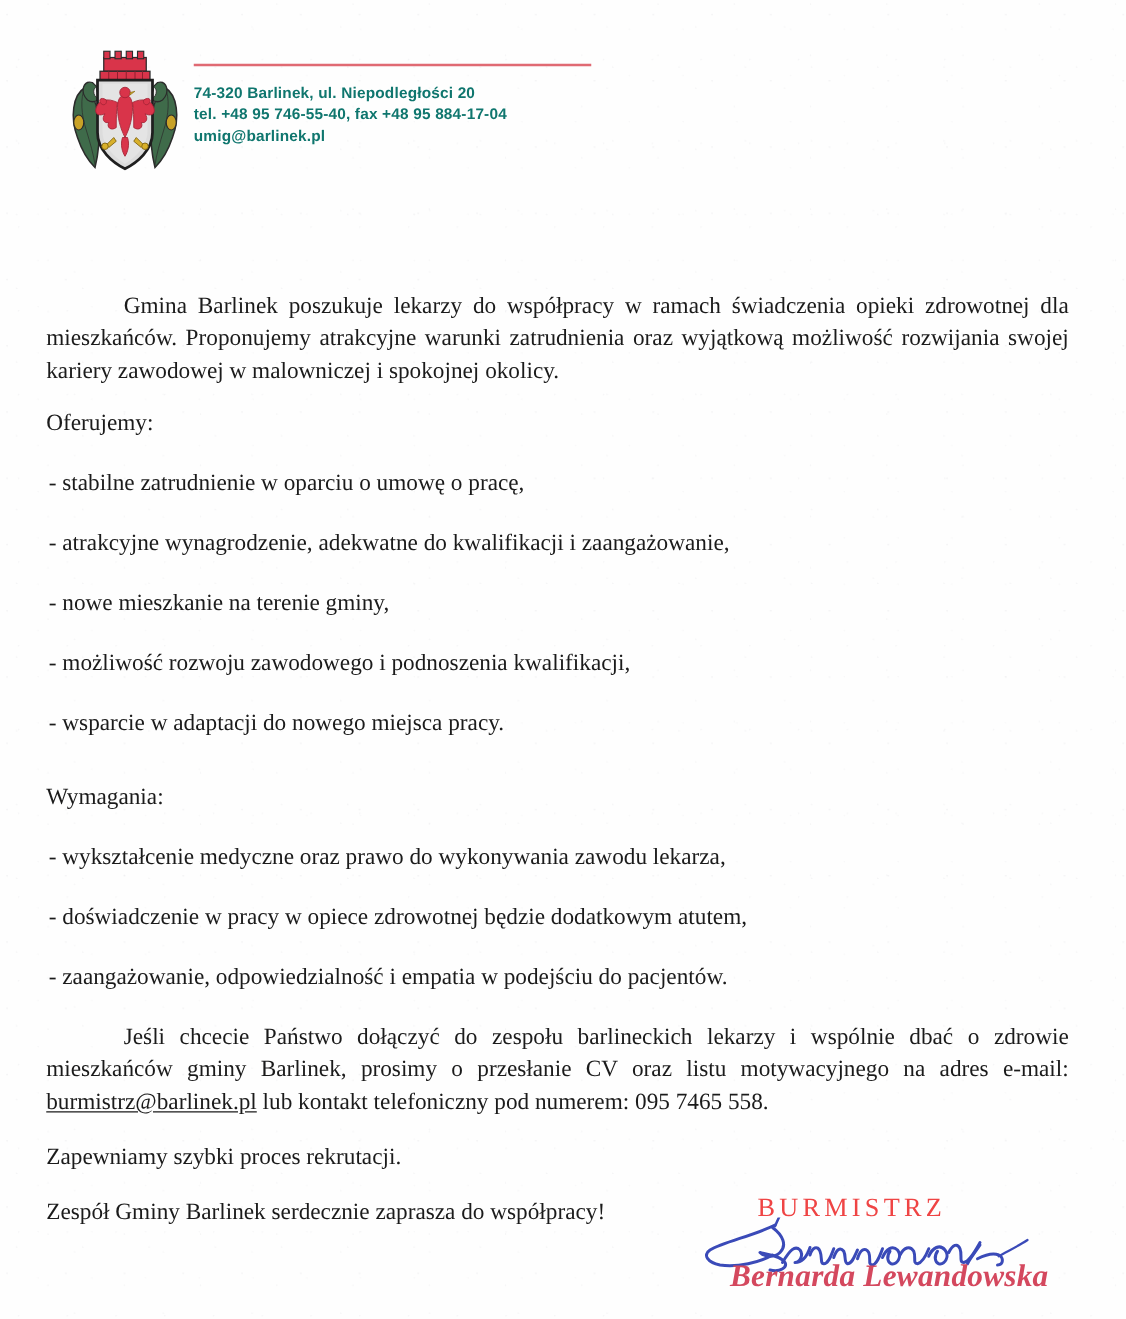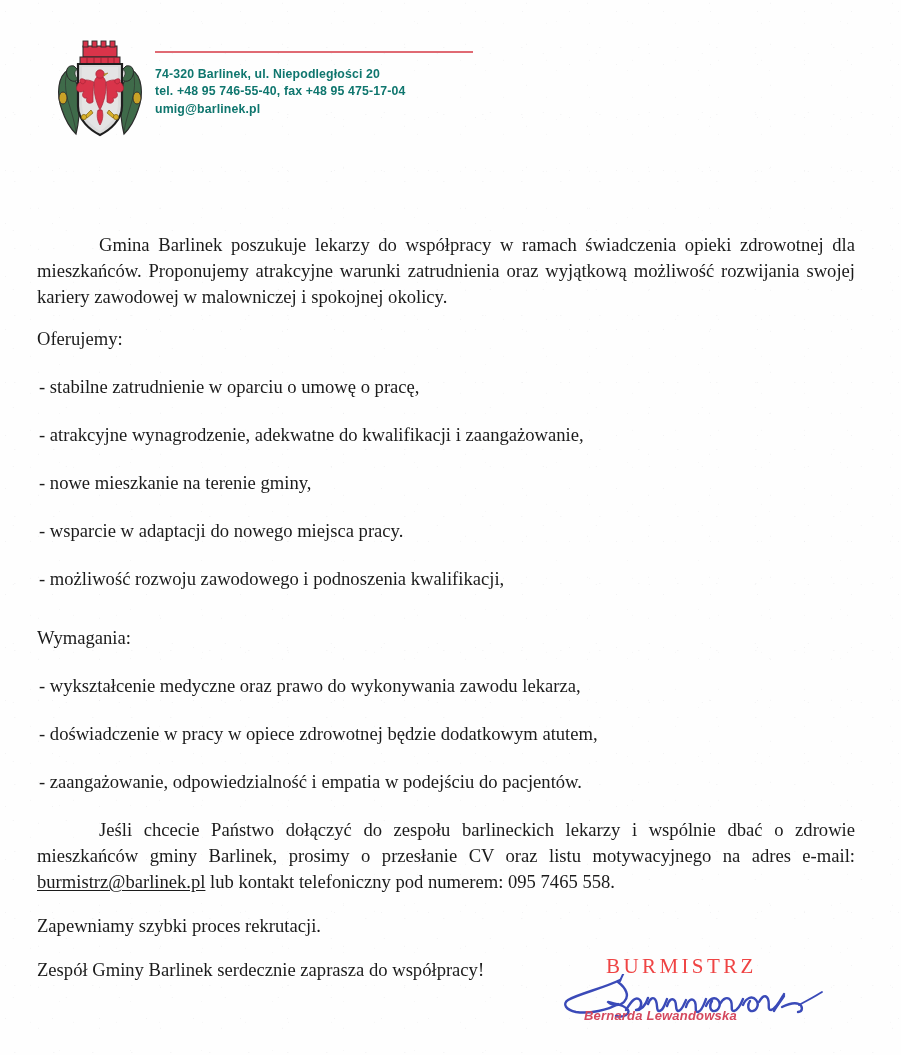--- a/index.html
+++ b/index.html
@@ -136,23 +136,23 @@
     position: absolute;
     left: 0px;
     top: 36px;
     width: 270px;
     height: 52px;
   }
   #sig-name {
     position: absolute;
     left: 24px;
     top: 70px;
-    font-family: Liberation Sans, sans-serif;
+    font-family: Liberation Serif, serif;
     font-style: italic;
-    font-size: 13px;
+    font-size: 25px;
     font-weight: 600;
     color: #d4485e;
     white-space: nowrap;
     letter-spacing: 0.2px;
   }
 </style>
 </head>
 <body>
 
 <div id="paper-grain"></div>
@@ -218,36 +218,36 @@
         <circle cx="32" cy="81" r="2.6"></circle>
         <path d="M57 74 L63 80 L61 82 L55 77 Z"></path>
         <circle cx="64" cy="81" r="2.6"></circle>
       </g>
     </svg>
   </div>
 
   <div id="letterhead-text">
     <div id="letterhead-rule"></div>
     <div class="contact-line">74-320 Barlinek, ul. Niepodległości 20</div>
-    <div class="contact-line">tel. +48 95 746-55-40, fax +48 95 475-17-04</div>
+    <div class="contact-line">tel. +48 95 746-55-40, fax +48 95 884-17-04</div>
     <div class="contact-line">umig@barlinek.pl</div>
   </div>
 </div>
 
 <div id="letter-body">
 
   <p class="para indented" id="para-1">Gmina Barlinek poszukuje lekarzy do współpracy w ramach świadczenia opieki zdrowotnej dla mieszkańców. Proponujemy atrakcyjne warunki zatrudnienia oraz wyjątkową możliwość rozwijania swojej kariery zawodowej w malowniczej i spokojnej okolicy.</p>
 
   <p class="para section-label">Oferujemy:</p>
 
   <p class="bullet-line">- stabilne zatrudnienie w oparciu o umowę o pracę,</p>
   <p class="bullet-line">- atrakcyjne wynagrodzenie, adekwatne do kwalifikacji i zaangażowanie,</p>
   <p class="bullet-line">- nowe mieszkanie na terenie gminy,</p>
+  <p class="bullet-line">- możliwość rozwoju zawodowego i podnoszenia kwalifikacji,</p>
   <p class="bullet-line">- wsparcie w adaptacji do nowego miejsca pracy.</p>
-  <p class="bullet-line">- możliwość rozwoju zawodowego i podnoszenia kwalifikacji,</p>
 
   <p class="para section-label" style="margin-top:33px">Wymagania:</p>
 
   <p class="bullet-line">- wykształcenie medyczne oraz prawo do wykonywania zawodu lekarza,</p>
   <p class="bullet-line">- doświadczenie w pracy w opiece zdrowotnej będzie dodatkowym atutem,</p>
   <p class="bullet-line">- zaangażowanie, odpowiedzialność i empatia w podejściu do pacjentów.</p>
 
   <p class="para" id="para-closing"><span>Jeśli chcecie Państwo dołączyć do zespołu barlineckich lekarzy i wspólnie dbać o zdrowie mieszkańców gminy Barlinek, prosimy o przesłanie CV oraz listu motywacyjnego na adres e-mail: </span><span id="email-link">burmistrz@barlinek.pl</span><span> lub kontakt telefoniczny pod numerem: 095 7465 558.</span></p>
 
   <p class="closing-line">Zapewniamy szybki proces rekrutacji.</p>

